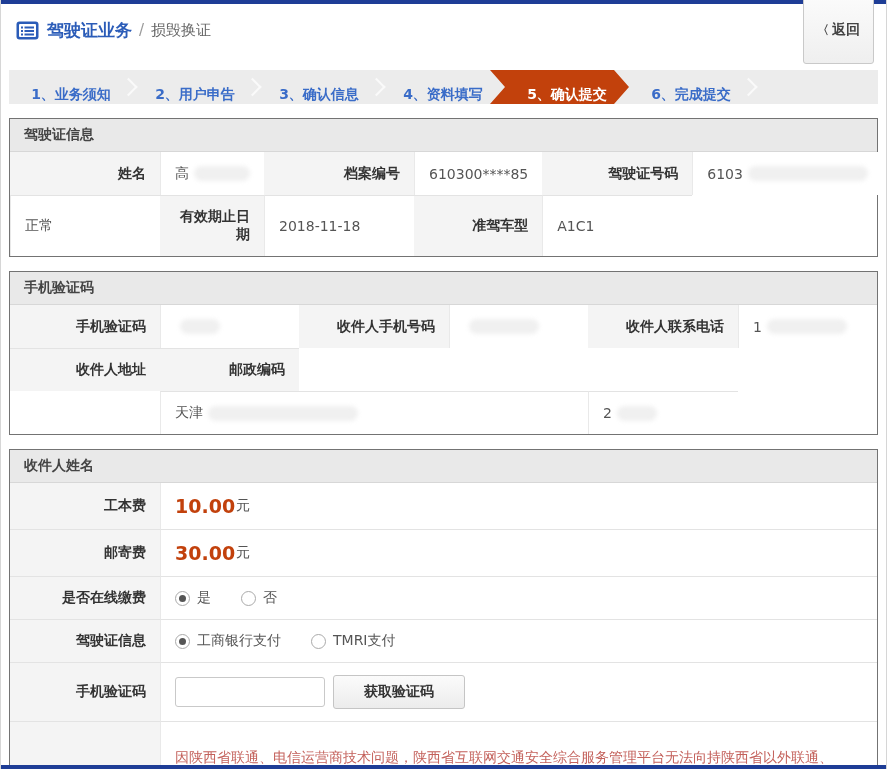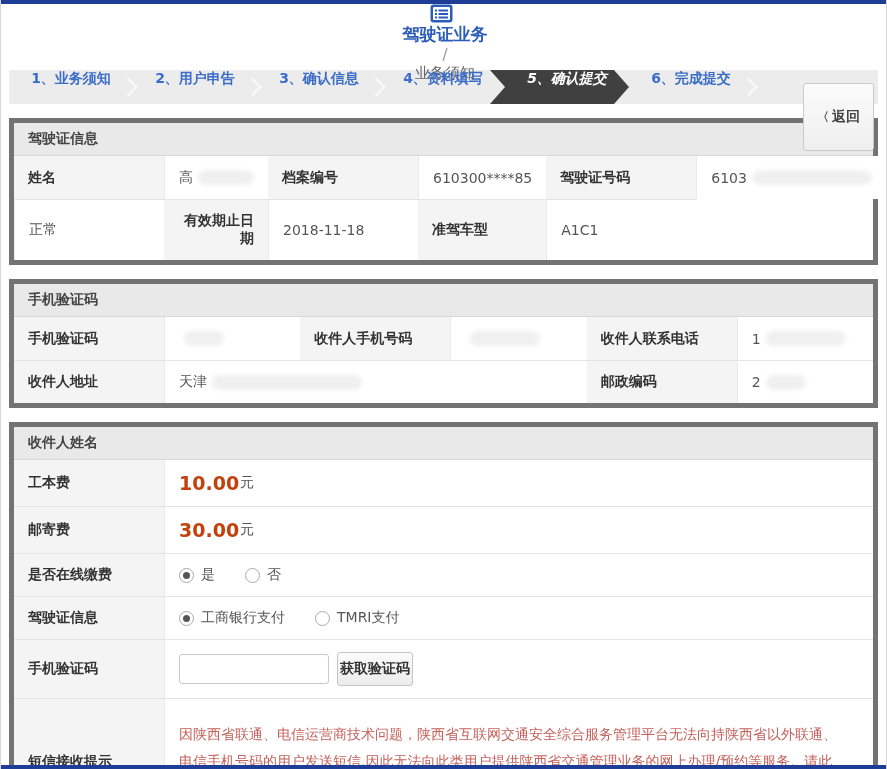--- a/index.html
+++ b/index.html
@@ -10,61 +10,60 @@
     background:#f4f4f4;
     position:relative; overflow:hidden;
     border-left:1px solid #d6d6d6; border-right:1px solid #d6d6d6;
   }
   .topbar, .bottombar { height:4px; background:#1e3d96; width:100%; }
   .bottombar { position:absolute; bottom:0; left:0; }
 
   .white-area { background:#fff; padding-bottom:18px; }
 
   
-  .header { display:flex; align-items:center; height:52px; padding:0 12px 0 15px; background:#fff;flex-direction:column; }
+  .header { display:flex; align-items:center; height:52px; padding:0 12px 0 15px; background:#fff; }
   .header .list-icon { margin-right:8px; display:inline-flex; }
   .header .title { color:#2b5cb8; font-weight:bold; font-size:17px; }
   .header .divider { color:#999; margin:0 7px; font-size:15px; }
   .header .subtitle { color:#666; font-size:15px; }
   .back-btn {
     margin-left:auto; padding:24px 13px; font-size:14px; font-weight:bold; color:#444;
     background:linear-gradient(#fbfbfb,#efefef); border:1px solid #c9c9c9; border-radius:3px; cursor:pointer;
     font-family:inherit;
   }
   .back-btn .chev { font-size:12px; margin-right:3px; }
 
   
   .stepbar { display:flex; height:34px; background:#ececec; margin:14px 8px 0 8px; overflow:hidden; }
   .step {
-    width:124px; display:flex; align-items:flex-start; justify-content:center;
+    width:124px; display:flex; align-items:flex-end; justify-content:center;
     color:#3a6cc8; font-weight:bold; font-size:14px; position:relative;
   }
   .step:not(.active)::after {
     content:''; position:absolute; right:-2px; top:50%; width:11px; height:11px;
     border-top:2px solid #fafafa; border-right:2px solid #fafafa;
     transform:translateY(-50%) rotate(45deg); z-index:1;
   }
   .step.active {
-    background:#404040; color:#fff; z-index:2;
+    background:#c2410c; color:#fff; z-index:2;
     width:139px; margin-left:-15px; padding-left:15px;
     clip-path:polygon(0 0, calc(100% - 15px) 0, 100% 50%, calc(100% - 15px) 100%, 0 100%, 15px 50%);
-    font-style:italic;
-  }
-
-  
-  .section { margin:14px 8px 0 8px; border:5px solid #737373; }
+  }
+
+  
+  .section { margin:14px 8px 0 8px; border:1px solid #737373; }
   .section-header {
     background:#e9e9e9; border-bottom:1px solid #d7d7d7;
     padding:7px 14px; font-weight:bold; color:#444; font-size:14px;
   }
   .grid6 { display:grid; grid-template-columns:150px 1fr 150px 1fr 150px 1fr; }
   .grid2 { display:grid; grid-template-columns:150px 1fr; }
   .cell { padding:12px 14px; display:flex; align-items:center; min-height:43px; border-top:1px solid #e3e3e3; }
   .grid6 > .cell:nth-child(-n+6), .grid2 > .cell:nth-child(-n+2) { border-top:none; }
-  .cell.label { background:#f4f4f4; text-align:right; font-weight:bold; color:#333; }
+  .cell.label { background:#f4f4f4; justify-content:flex-end; text-align:right; font-weight:bold; color:#333; }
   .cell.value { background:#fff; color:#555; border-left:1px solid #e9e9e9; }
   .cell.value.span3 { grid-column:2 / 5; }
   .redact { display:inline-block; height:15px; border-radius:8px; background:#f0f0f0; filter:blur(2px); margin-left:5px; }
   .w40{width:40px;} .w56{width:56px;} .w70{width:70px;} .w80{width:80px;} .w120{width:120px;} .w150{width:150px;}
 
   
   .amount { color:#c2410c; font-weight:bold; font-size:19px; }
   .unit { color:#555; font-size:14px; margin-left:1px; }
 
   .radio {
@@ -72,21 +71,21 @@
     display:inline-block; position:relative; background:#fff; margin-right:7px; flex:none; cursor:pointer;
   }
   .radio.checked::after { content:''; position:absolute; inset:3px; background:#555; border-radius:50%; }
   .radio-label { color:#555; margin-right:30px; }
 
   .code-input {
     width:150px; height:30px; border:1px solid #c9c9c9; border-radius:3px;
     padding:0 8px; font-size:14px; font-family:inherit; color:#333; background:#fff;
   }
   .get-code-btn {
-    margin-left:8px; padding:7px 2px; font-size:14px; font-weight:bold; color:#333;
+    margin-left:8px; padding:7px 30px; font-size:14px; font-weight:bold; color:#333;
     background:linear-gradient(#fbfbfb,#ececec); border:1px solid #c5c5c5; border-radius:3px; cursor:pointer;
     font-family:inherit;
   }
   .notice { color:#c4625c; line-height:1.95; font-size:14px; padding:10px 18px 10px 0; }
 </style>
 </head>
 <body>
 
 <div class="topbar"></div>
 
@@ -100,21 +99,21 @@
         <rect x="5" y="5.5" width="2" height="2" fill="#2b5cb8"></rect>
         <rect x="8.5" y="5.5" width="9.5" height="2" fill="#2b5cb8"></rect>
         <rect x="5" y="9" width="2" height="2" fill="#2b5cb8"></rect>
         <rect x="8.5" y="9" width="9.5" height="2" fill="#2b5cb8"></rect>
         <rect x="5" y="12.5" width="2" height="2" fill="#2b5cb8"></rect>
         <rect x="8.5" y="12.5" width="9.5" height="2" fill="#2b5cb8"></rect>
       </svg>
     </span>
     <span class="title">驾驶证业务</span>
     <span class="divider">/</span>
-    <span class="subtitle">业务须知</span>
+    <span class="subtitle">损毁换证</span>
     <button class="back-btn">
       <span class="chev">〈</span><span>返回</span>
     </button>
   </div>
 
   <div class="stepbar">
     <div class="step">
         <span>1、业务须知</span>
       </div>
     <div class="step">
@@ -197,26 +196,26 @@
           <span>收件人联系电话</span>
         </div>
       <div class="cell value">
           <span>1</span>
           <span class="redact w80"></span>
         </div>
 
       <div class="cell label">
           <span>收件人地址</span>
         </div>
+      <div class="cell label">
+          <span>邮政编码</span>
+        </div>
       <div class="cell value span3">
           <span>天津</span>
           <span class="redact w150"></span>
-        </div>
-      <div class="cell label">
-          <span>邮政编码</span>
         </div>
       <div class="cell value">
           <span>2</span>
           <span class="redact w40"></span>
         </div>
     </div>
   </div>
 
   <div class="section">
     <div class="section-header">收件人姓名</div>

